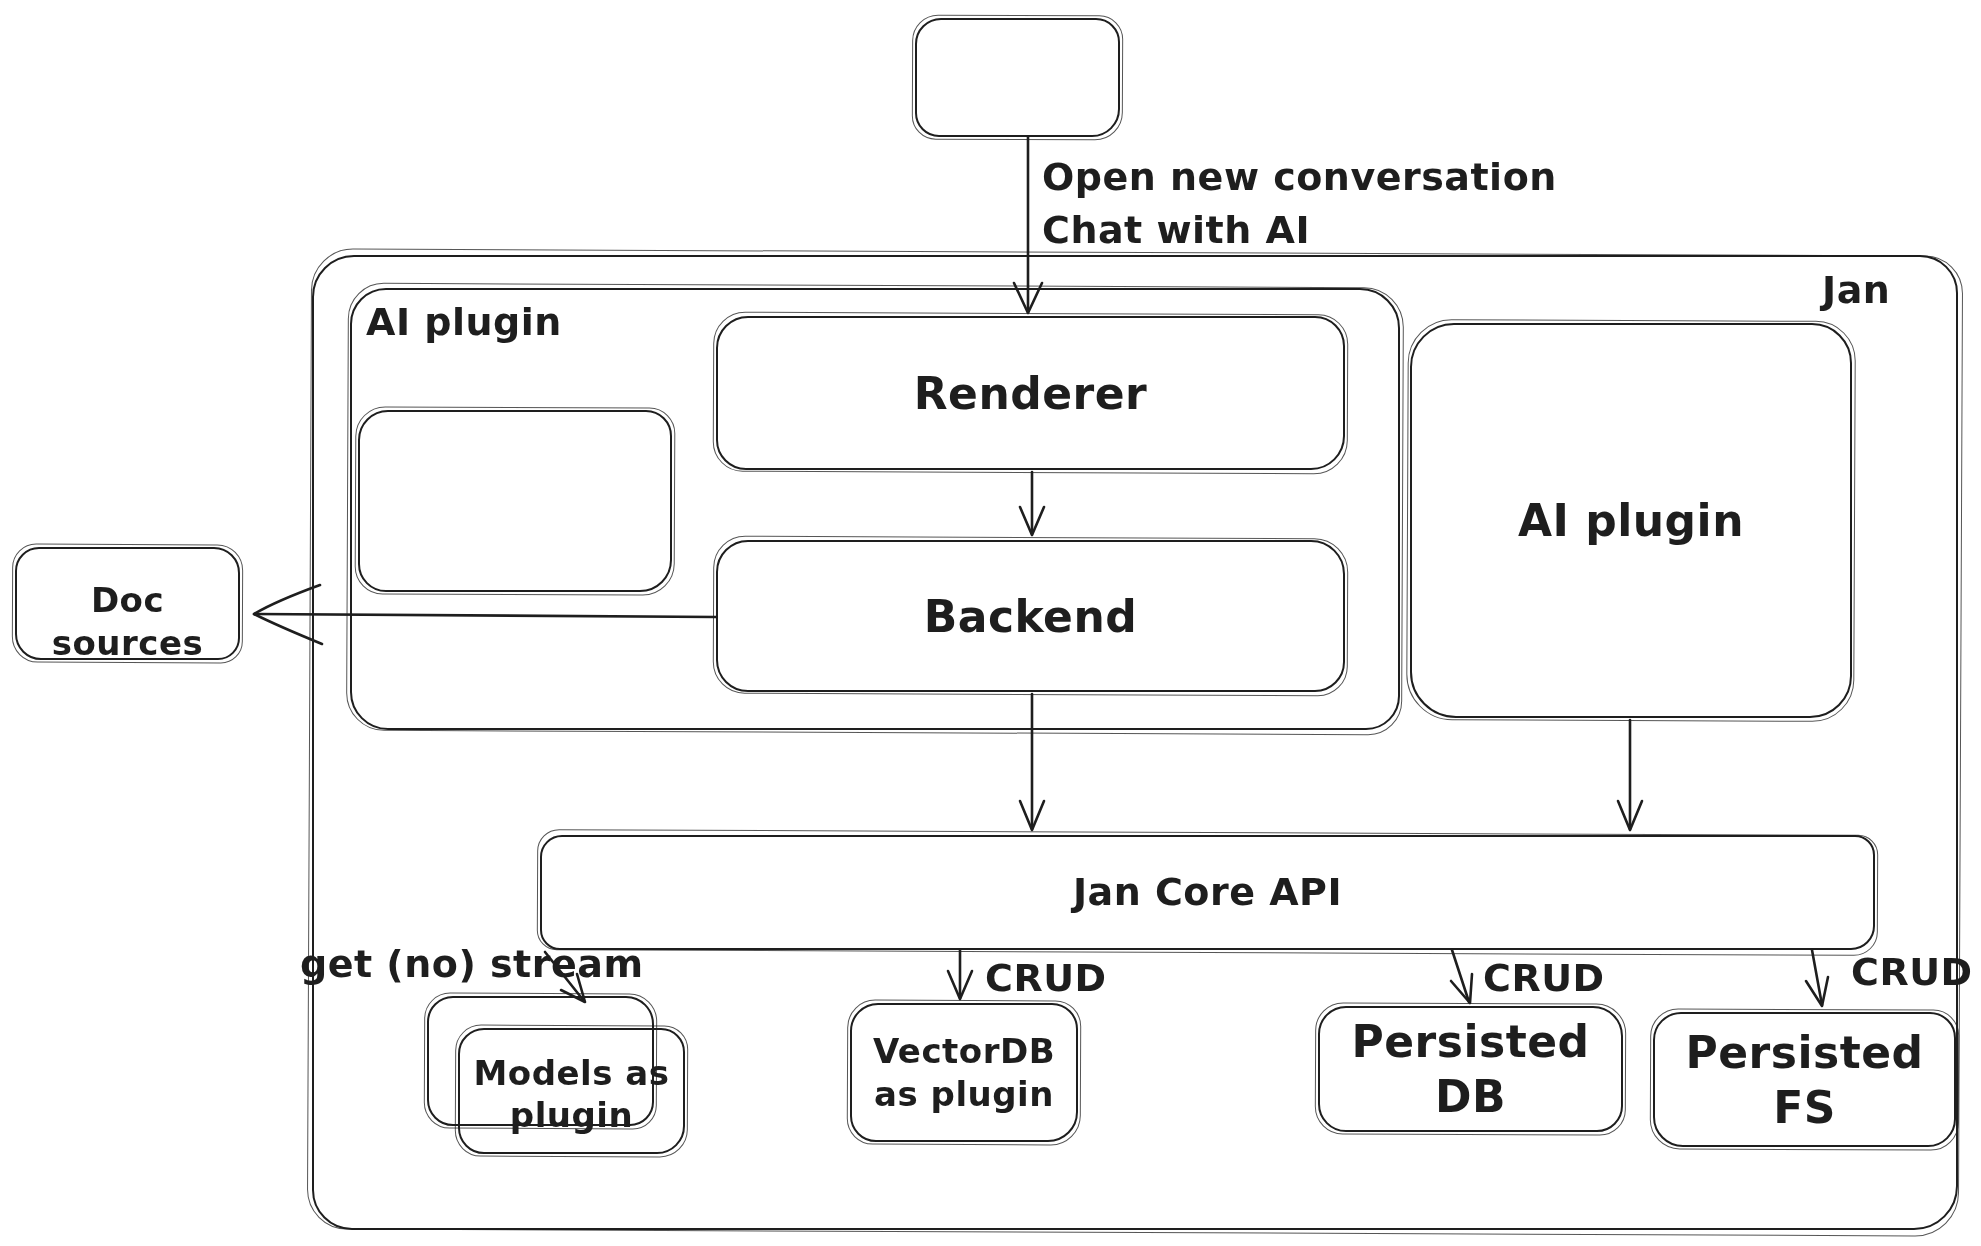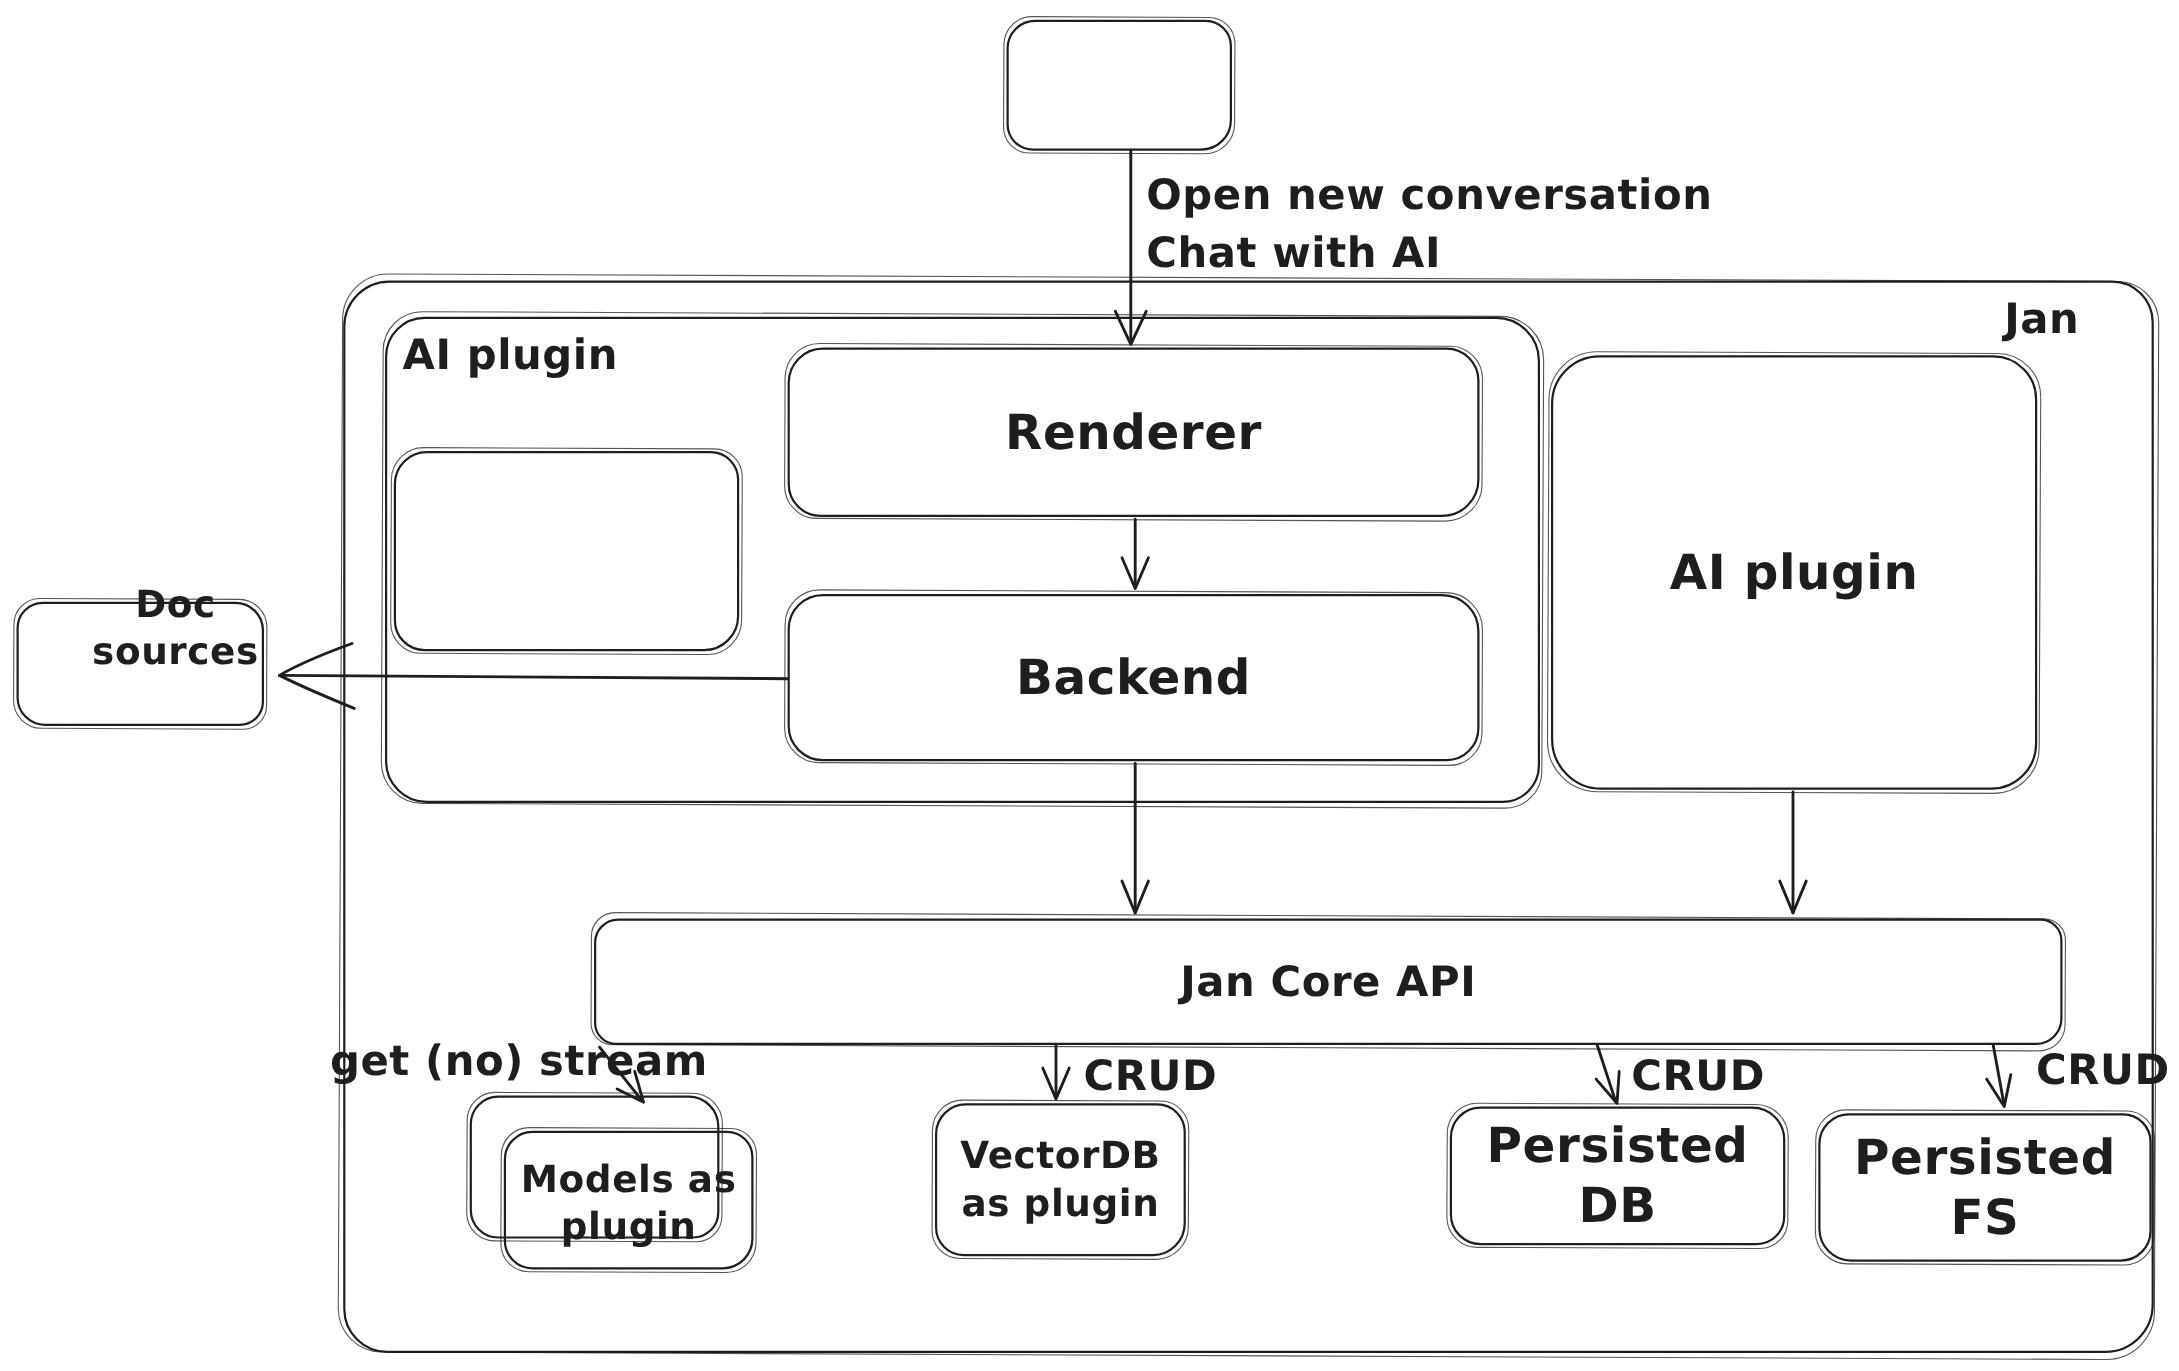--- a/index.html
+++ b/index.html
@@ -92,21 +92,21 @@
   <div class="sketch" style="left:716px;top:540px;width:629px;height:152px;border-radius:32px 34px 30px 32px;"></div>
   <div class="boxlabel" style="left:716px;top:540px;width:629px;height:152px;">Backend</div>
 
   <div class="sketch" style="left:1410px;top:323px;width:442px;height:395px;border-radius:44px 40px 42px 46px;"></div>
   <div class="boxlabel" style="left:1410px;top:323px;width:442px;height:395px;">AI plugin</div>
 
   <div class="sketch" style="left:540px;top:835px;width:1335px;height:115px;border-radius:22px 20px 24px 20px;"></div>
   <div class="boxlabel" style="left:540px;top:835px;width:1335px;height:115px;font-size:38px;">Jan Core API</div>
 
   <div class="sketch" style="left:15px;top:547px;width:225px;height:113px;border-radius:24px 26px 22px 26px;"></div>
-  <div class="boxlabel" style="left:15px;top:515px;width:225px;height:113px;font-size:34px;padding-left:32px;">Doc sources</div>
+  <div class="boxlabel" style="left:15px;top:565px;width:225px;height:113px;font-size:34px;">Doc sources</div>
 
   <div class="sketch" style="left:427px;top:996px;width:227px;height:130px;border-radius:26px 28px 24px 26px;"></div>
   <div class="sketch" style="left:458px;top:1028px;width:227px;height:126px;border-radius:26px 24px 28px 26px;"></div>
   <div class="boxlabel" style="left:458px;top:1028px;width:227px;height:132px;font-size:34px;">Models as plugin</div>
 
   <div class="sketch" style="left:850px;top:1003px;width:228px;height:139px;border-radius:28px 26px 30px 26px;"></div>
   <div class="boxlabel" style="left:850px;top:1003px;width:228px;height:139px;font-size:34px;">VectorDB as plugin</div>
 
   <div class="sketch" style="left:1318px;top:1006px;width:305px;height:126px;border-radius:28px 30px 26px 28px;"></div>
   <div class="boxlabel" style="left:1318px;top:1006px;width:305px;height:126px;">Persisted DB</div>

